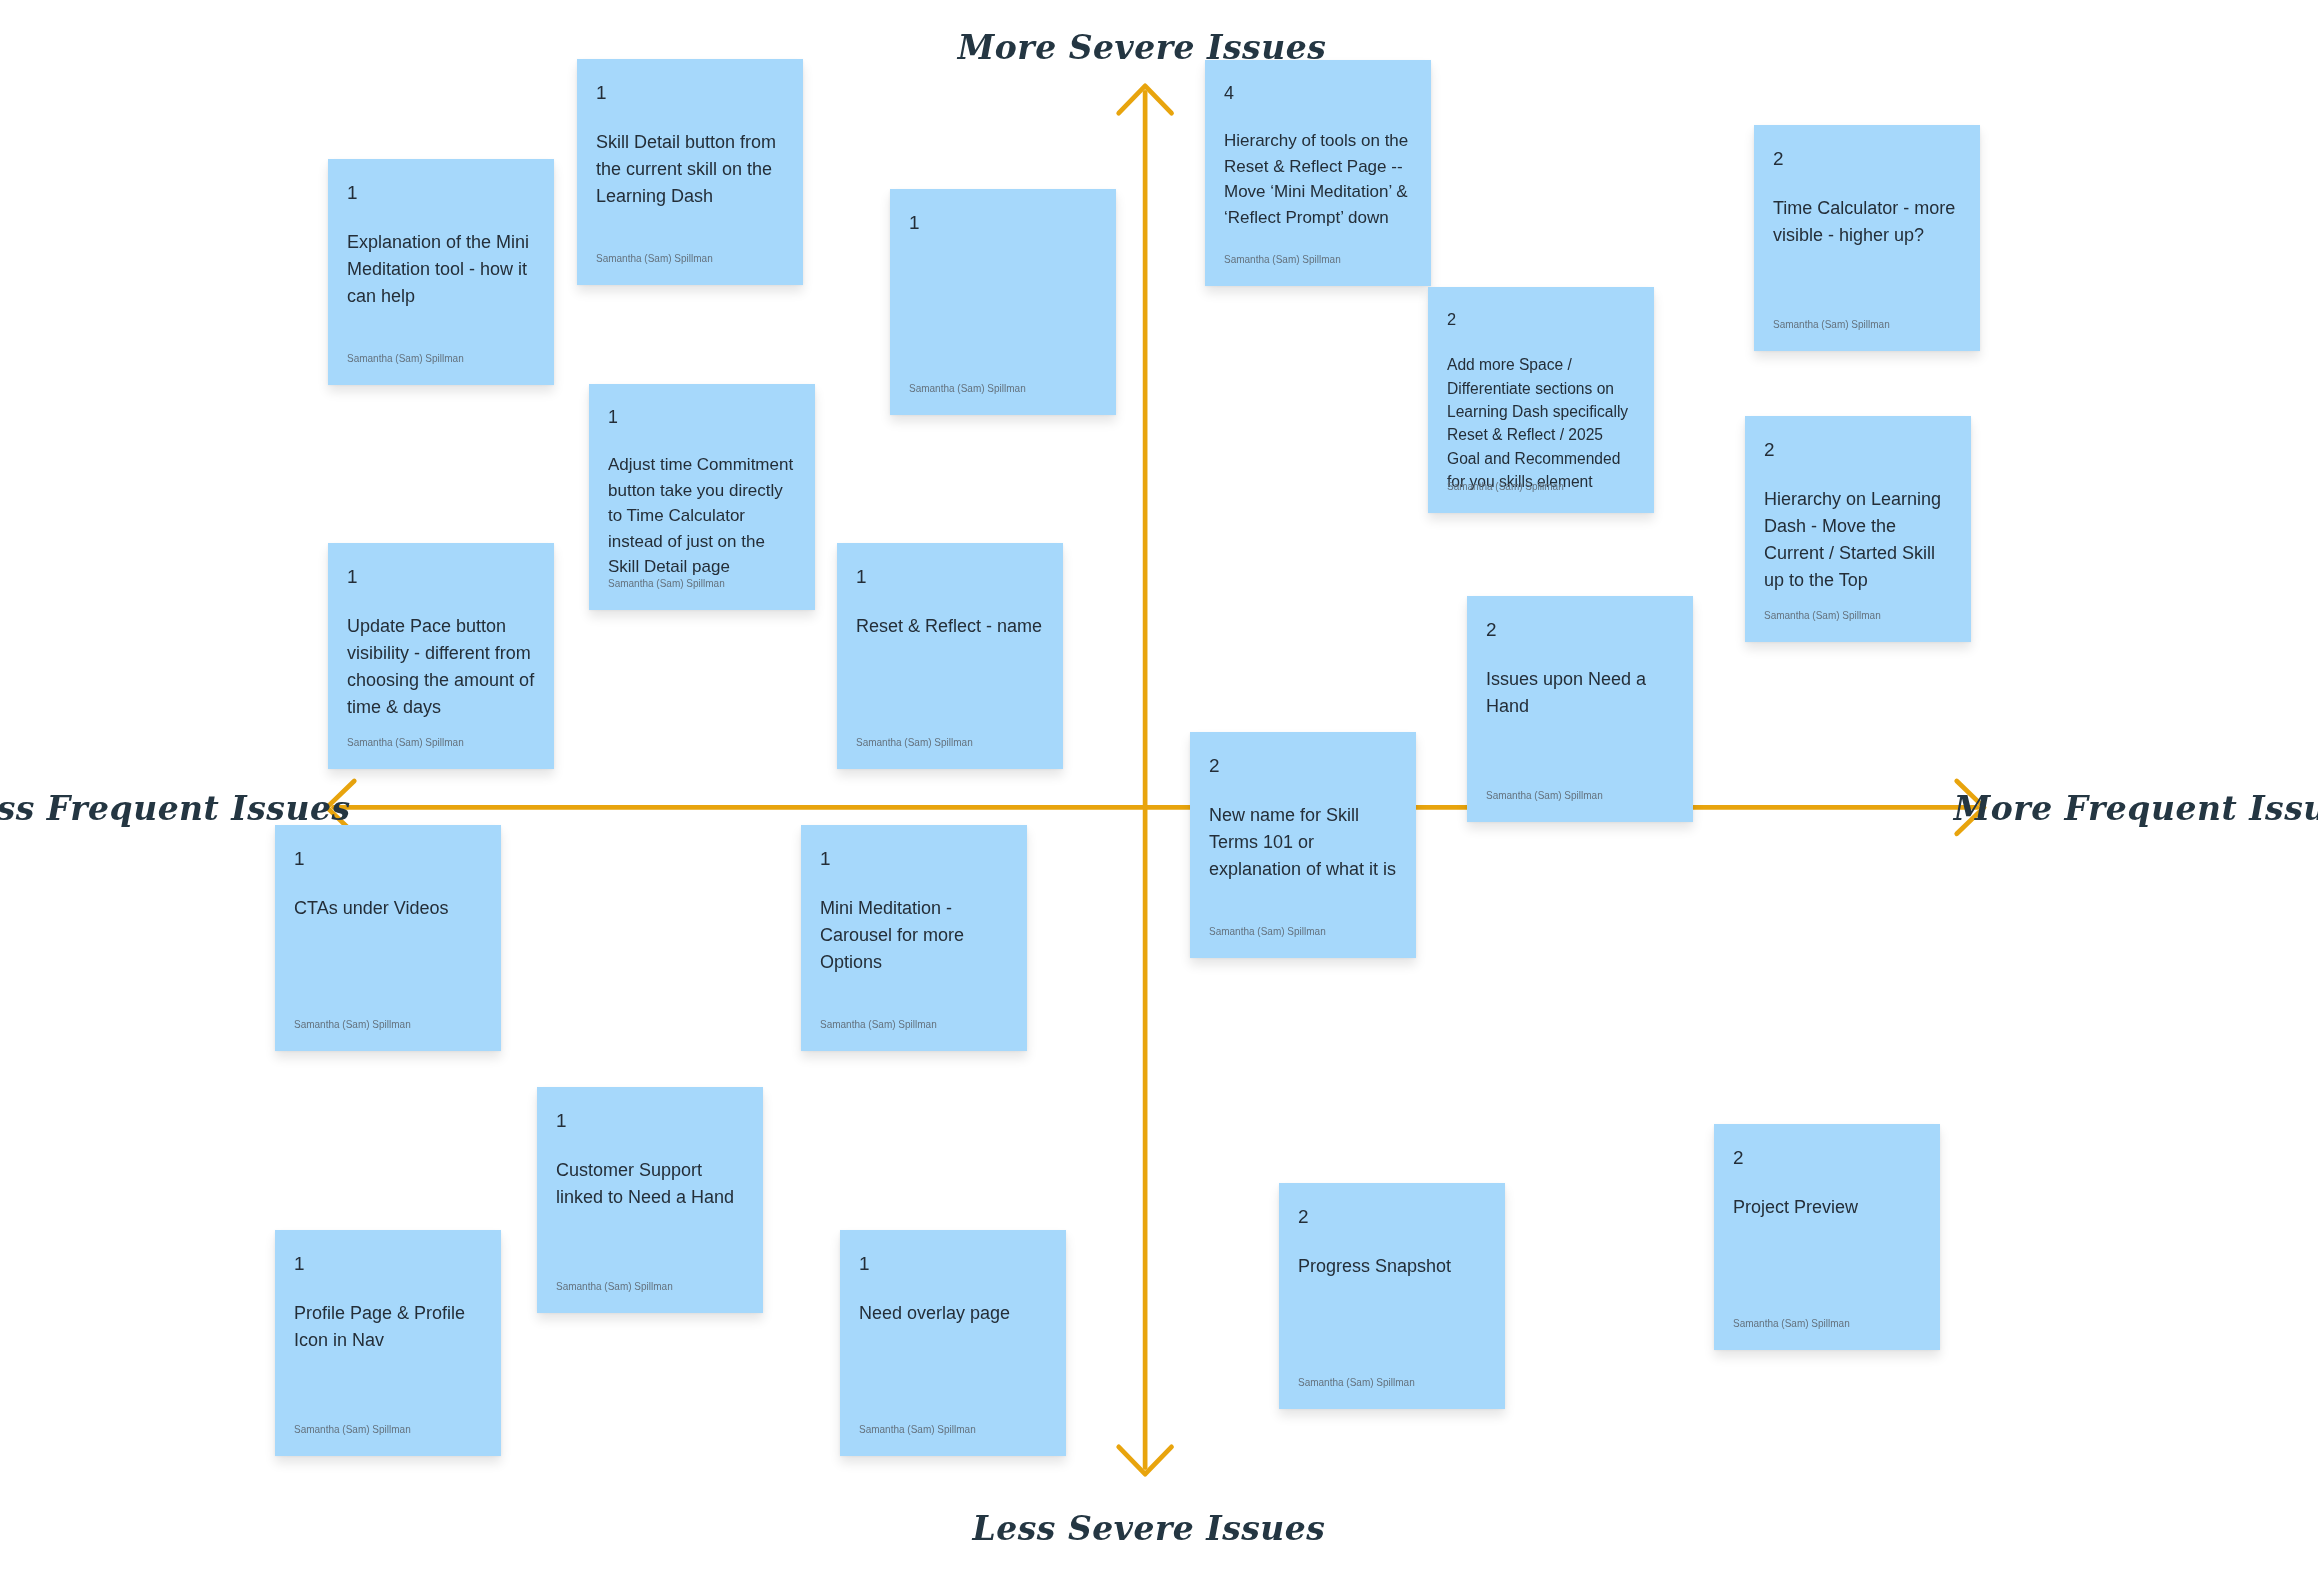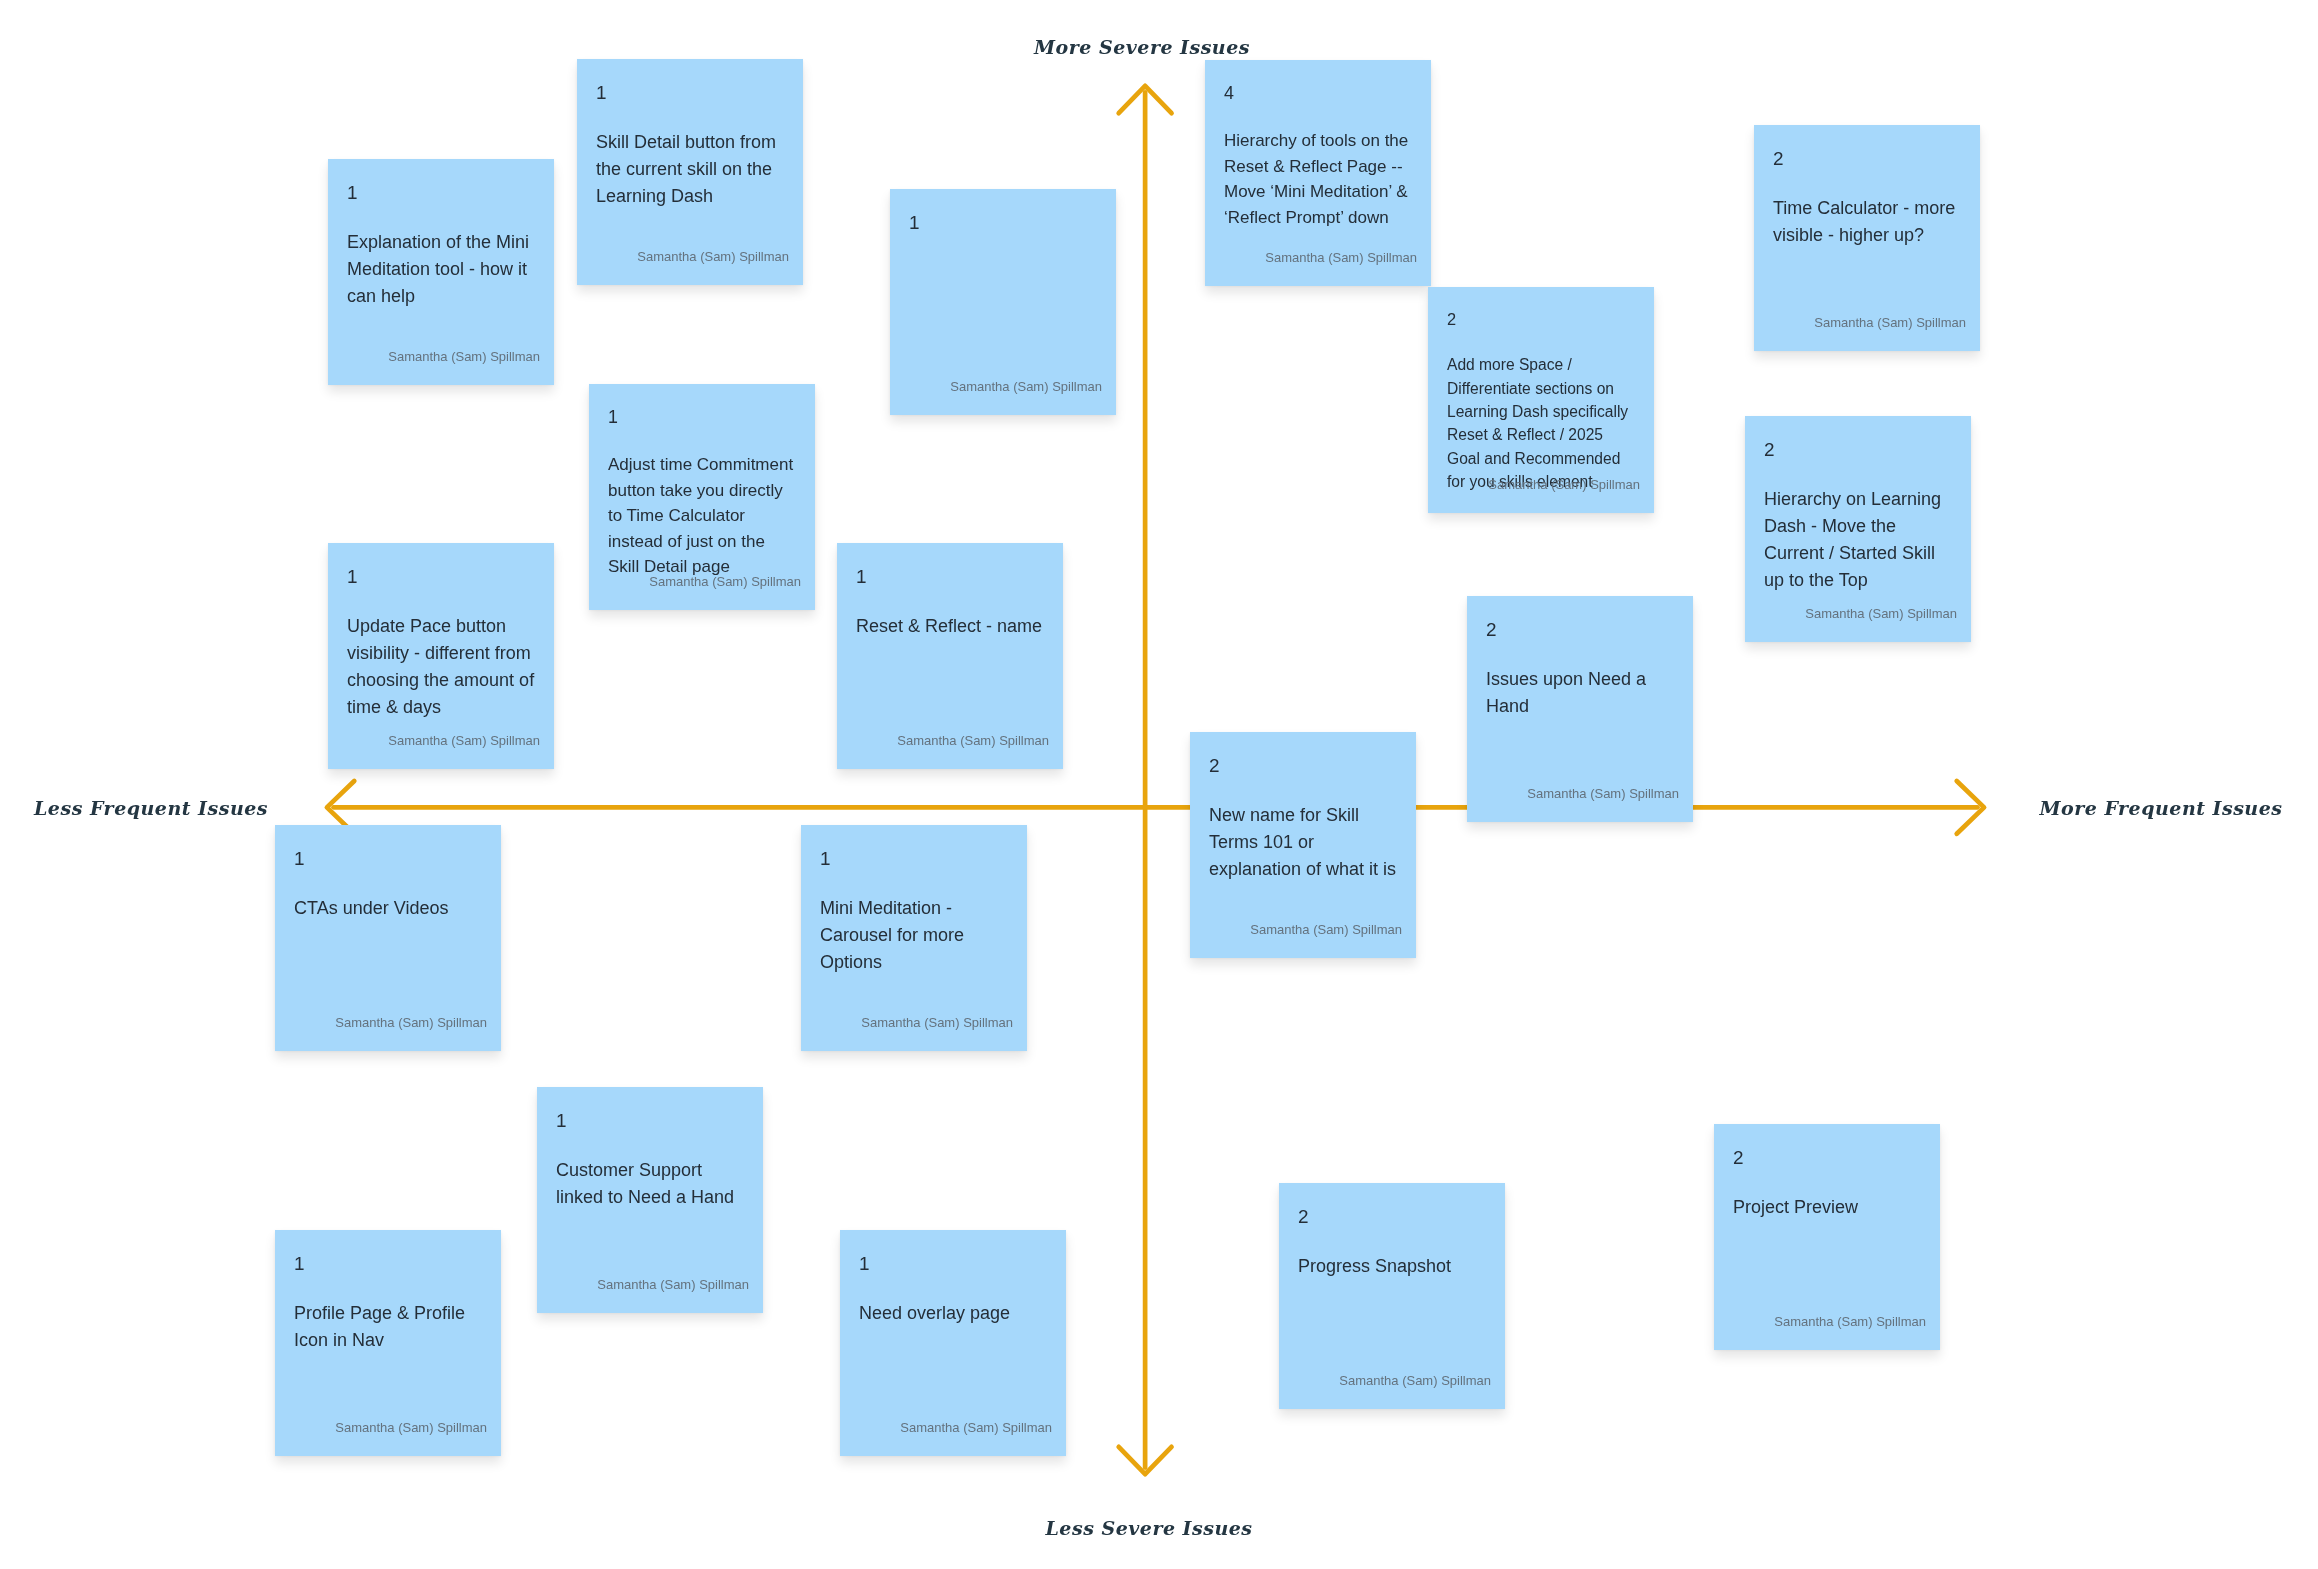--- a/index.html
+++ b/index.html
@@ -15,39 +15,39 @@
   .axes{position:absolute;left:0;top:0;z-index:1;}
   .axes line,.axes polyline{
     stroke:var(--axis); stroke-width:10; fill:none;
     stroke-linecap:round; stroke-linejoin:round;
   }
   .axis-label{
     position:absolute; z-index:3;
     transform:translate(-50%,-50%);
     font-family:"DejaVu Serif","Liberation Serif",serif;
     font-style:italic; font-weight:600;
-    font-size:19px; color:var(--axisLabel);
+    font-size:33px; color:var(--axisLabel);
     letter-spacing:0.5px; white-space:nowrap;
   }
   .note{
     position:absolute; z-index:2;
     width:226px; height:226px;
     background:var(--sticky);
     box-sizing:border-box;
     padding:22px 19px;
     font-size:18px; line-height:1.5;
     color:var(--noteText);
     box-shadow:0 6.6px 10.4px rgba(0,0,0,.10), 0 1.4px 2.8px rgba(0,0,0,.06);
   }
   .note-votes{font-size:1.05em; line-height:1.3;}
   .note-text{margin-top:23px;}
   .note-author{
     position:absolute; left:19px; right:14px; bottom:20px;
-    font-size:13px; line-height:1.2; color:var(--author);
-    white-space:nowrap; overflow:hidden;text-align:right;
+    font-size:10px; line-height:1.2; color:var(--author);
+    white-space:nowrap; overflow:hidden;
   }
 </style>
 </head>
 <body>
 
 <div class="board" id="board" style="width: 2319px; height: 1569px;">
 
   <svg class="axes" width="2319" height="1569" viewBox="0 0 4915 3327">
     <line x1="2427" y1="196" x2="2427" y2="3112"></line>
     <polyline points="2371,240 2427,182 2483,240"></polyline>

